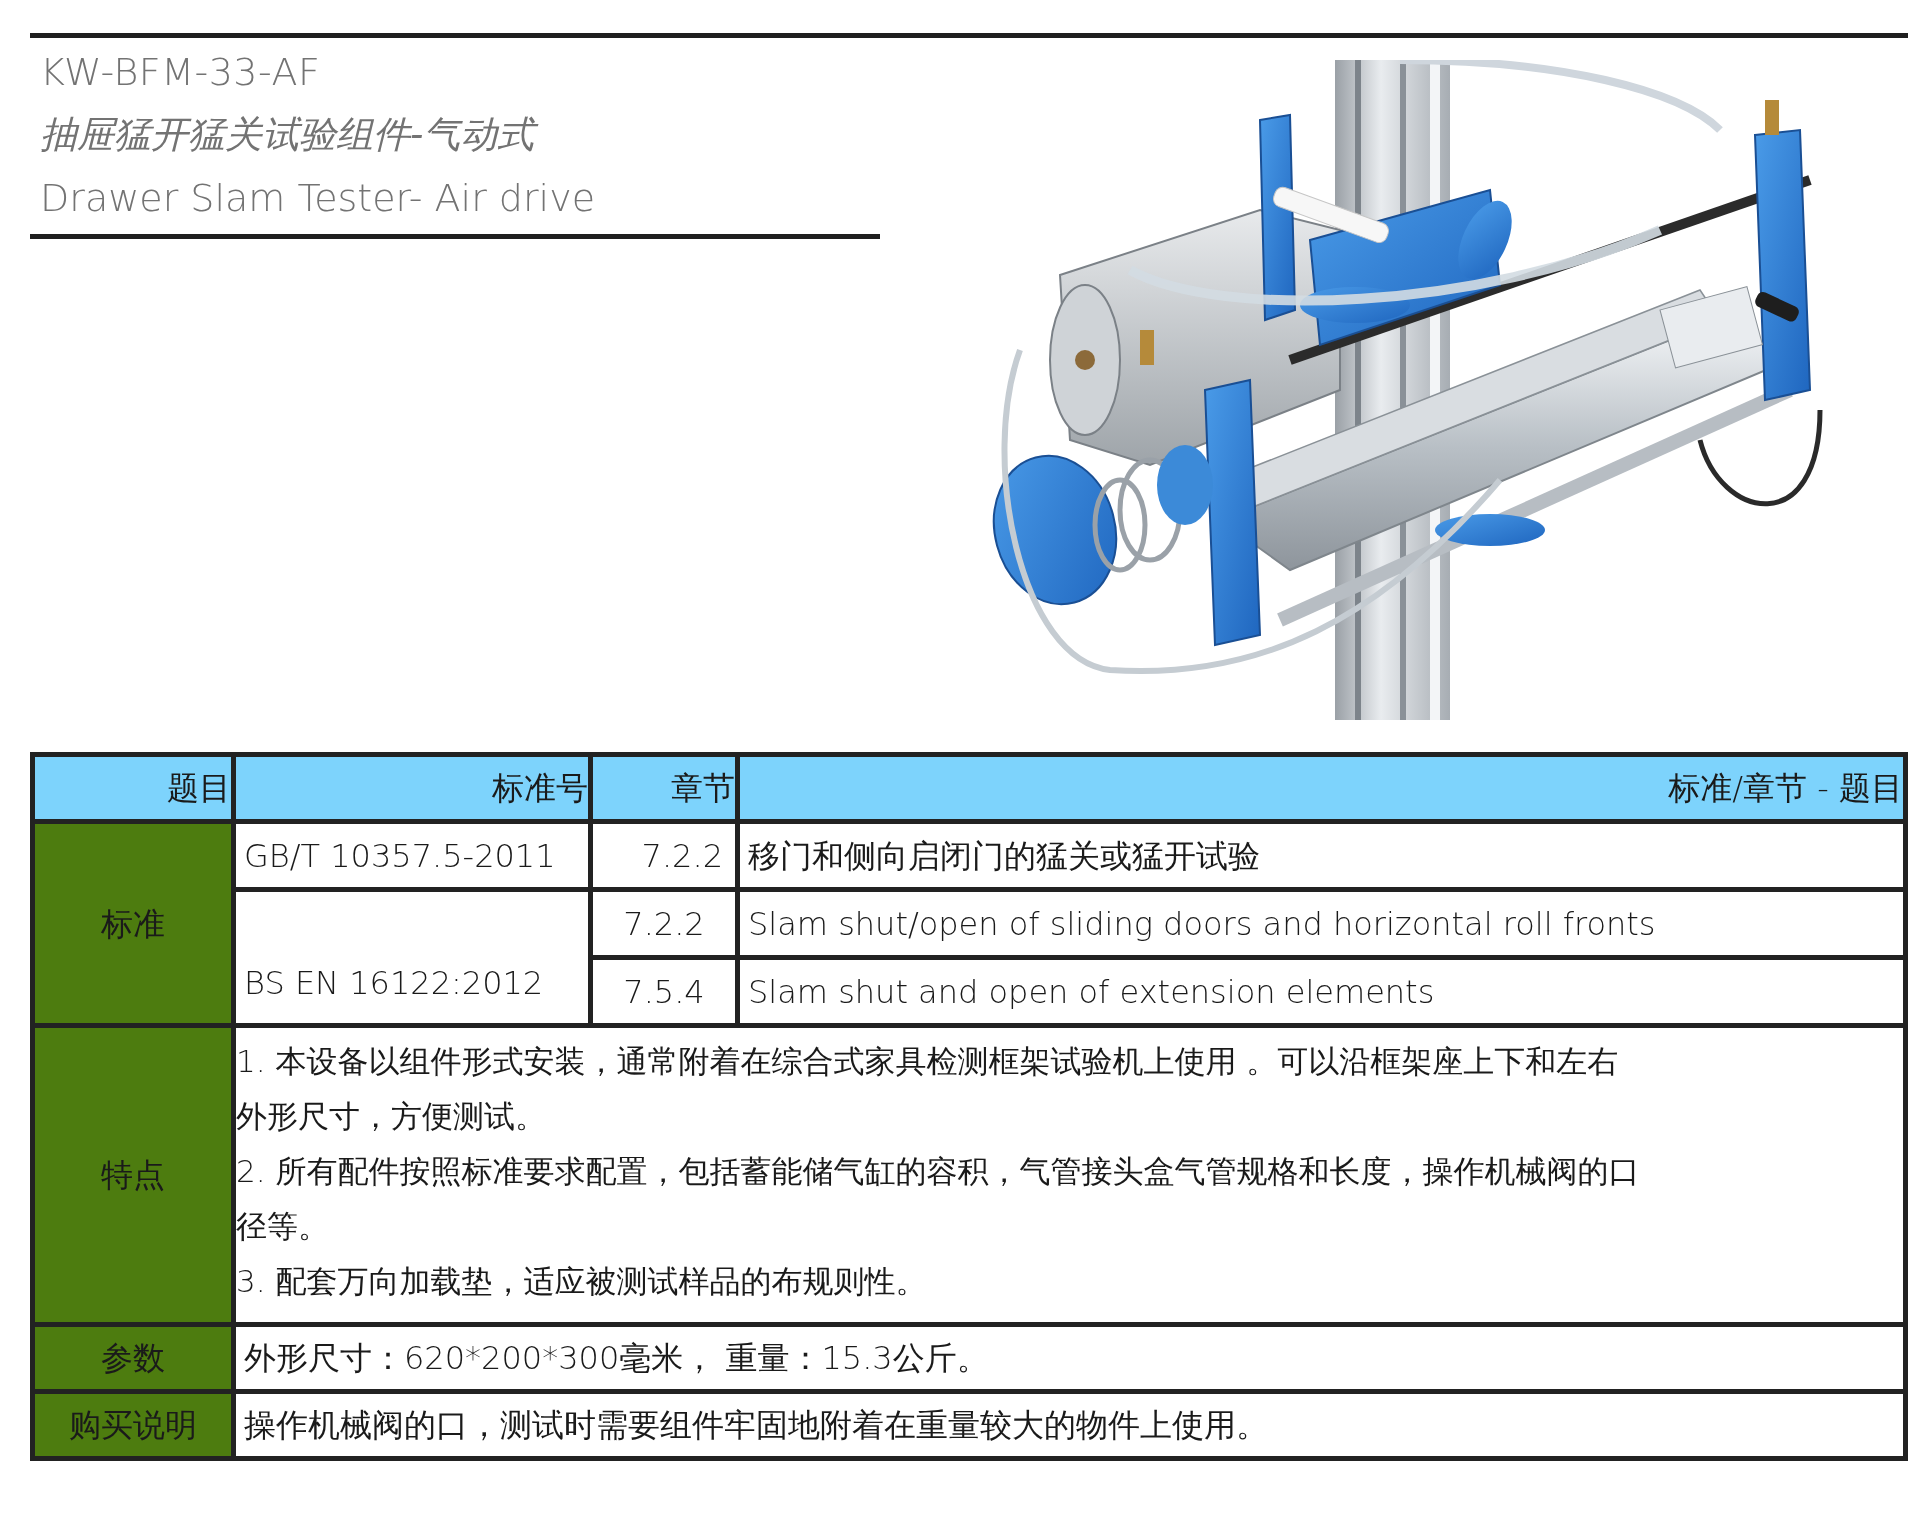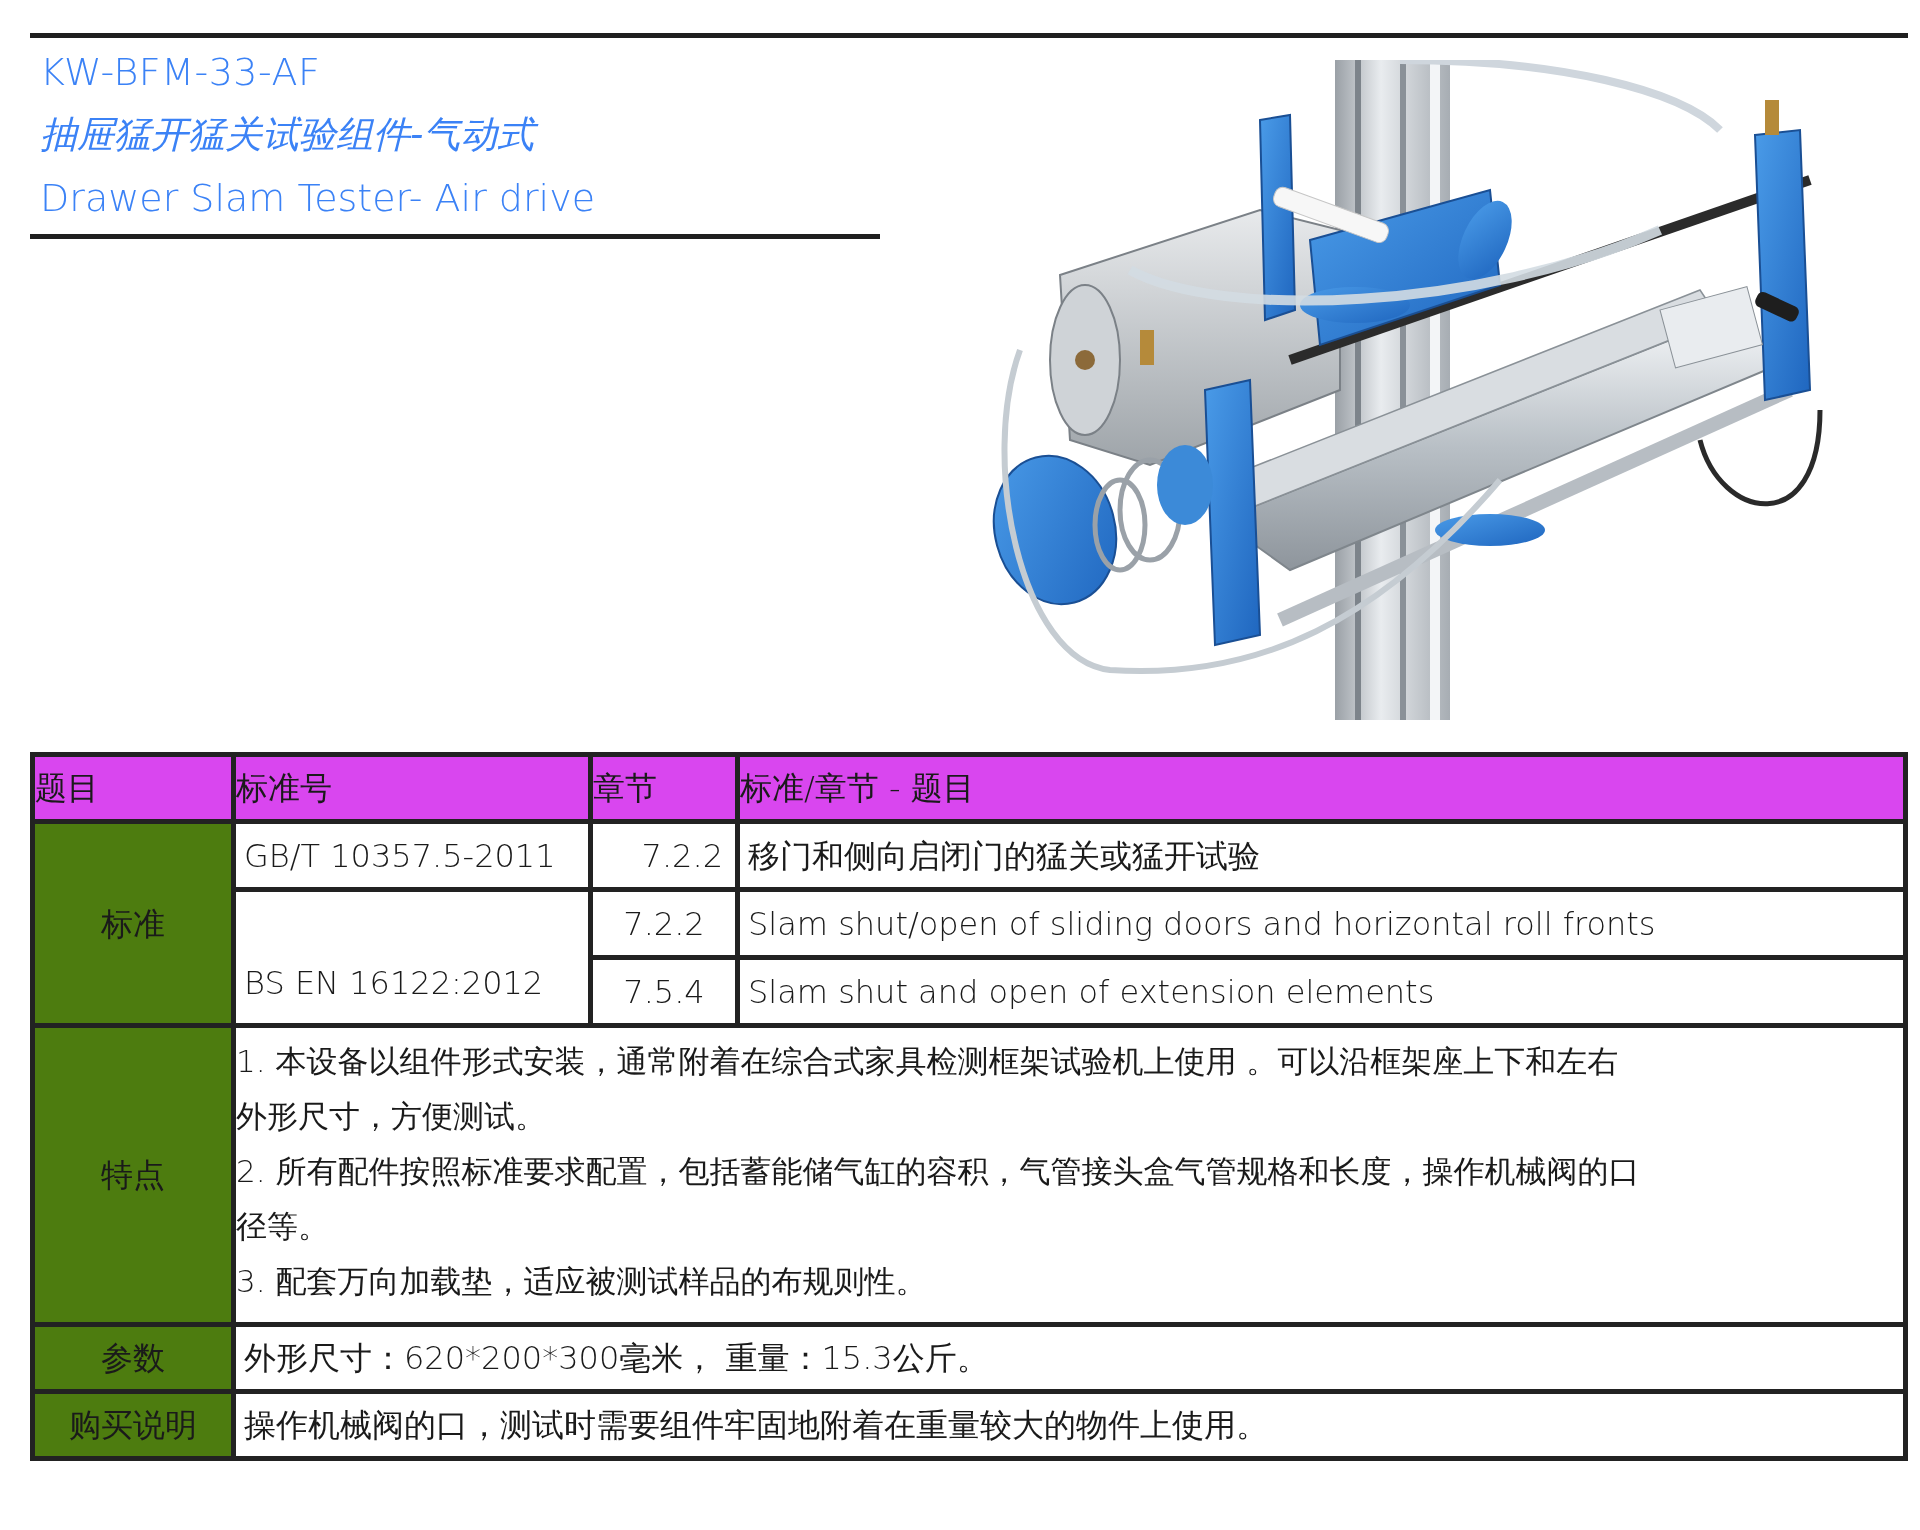--- a/index.html
+++ b/index.html
@@ -1,32 +1,32 @@
 <!DOCTYPE html>
 <html><head>
 <meta charset="utf-8">
 <style>
   html, body { margin: 0; padding: 0; background: #ffffff; }
   body { width: 1920px; height: 1530px; position: relative; overflow: hidden;
          font-family: "DejaVu Sans", "Liberation Sans", sans-serif; color: #1a1a1a; }
   .rule { position: absolute; background: #1f1f1f; }
   .rule-top { left: 30px; top: 33px; width: 1878px; height: 5px; }
   .rule-sub { left: 30px; top: 234px; width: 850px; height: 5px; }
-  .title-line { position: absolute; left: 40px; font-weight: 300; color: #3b82f6; white-space: nowrap; }
+  .title-line { position: absolute; left: 40px; font-weight: 300; color: #737373; white-space: nowrap; }
   .t1 { top: 50px; font-size: 38px; letter-spacing: 0.5px; }
   .t2 { top: 110px; font-size: 37px; font-style: italic; }
   .t3 { top: 176px; font-size: 38px; }
 
   .photo { position: absolute; left: 960px; top: 60px; width: 900px; height: 660px; }
 
   table.spec { position: absolute; left: 30px; top: 752px; width: 1878px;
                border-collapse: collapse; table-layout: fixed; }
   table.spec td { border: 5px solid #222; padding: 0; font-size: 32px; line-height: 1;
                   vertical-align: middle; font-weight: 300; white-space: nowrap; overflow: hidden; }
-  table.spec td.head { background: #d946ef; text-align: left; }
+  table.spec td.head { background: #7dd3fc; text-align: right; }
   table.spec td.label { background: #4d7c0f; text-align: center; }
   table.spec td.val { background: #ffffff; padding-left: 8px; text-align: left; }
   table.spec td.num { background: #ffffff; text-align: right; padding-right: 12px; }
   table.spec td.numc { background: #ffffff; text-align: center; }
   .r-head td { height: 62px; }
   .r-std td { height: 63px; }
   .r-feat td { height: 288px; }
   .r-one td { height: 62px; }
   .feat-line { display: block; line-height: 55px; font-size: 31px; white-space: nowrap; }
 </style>

